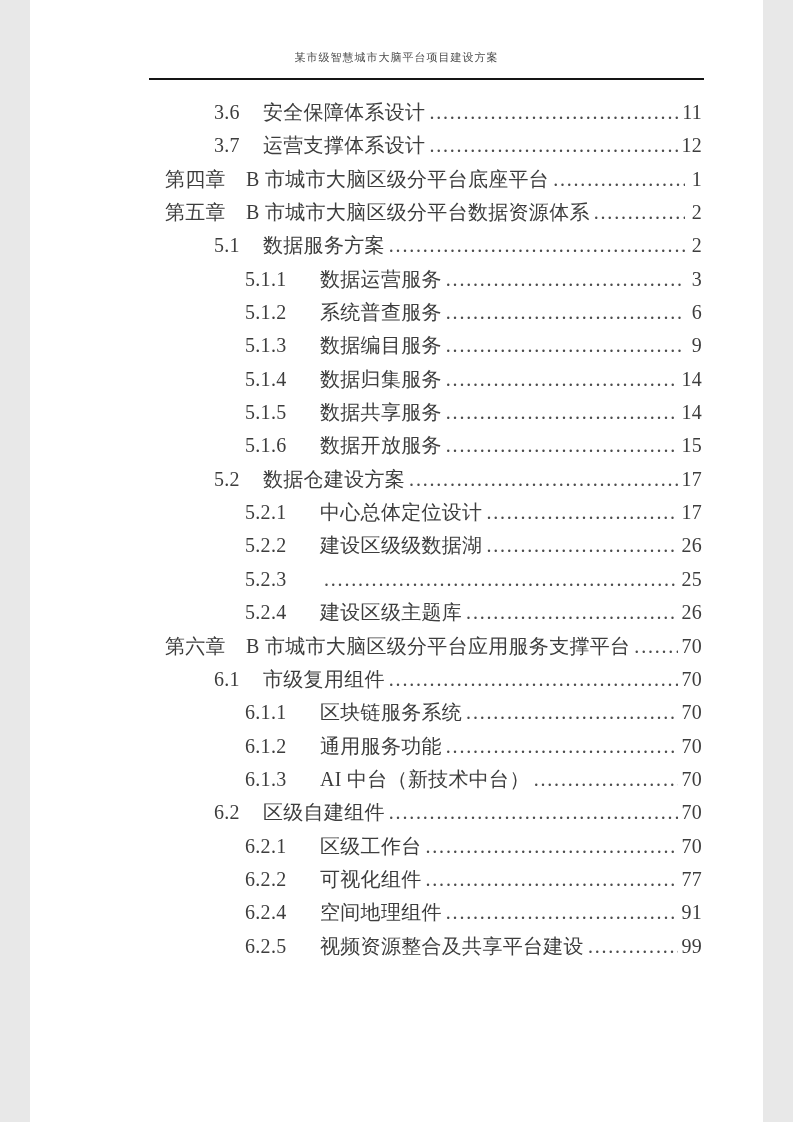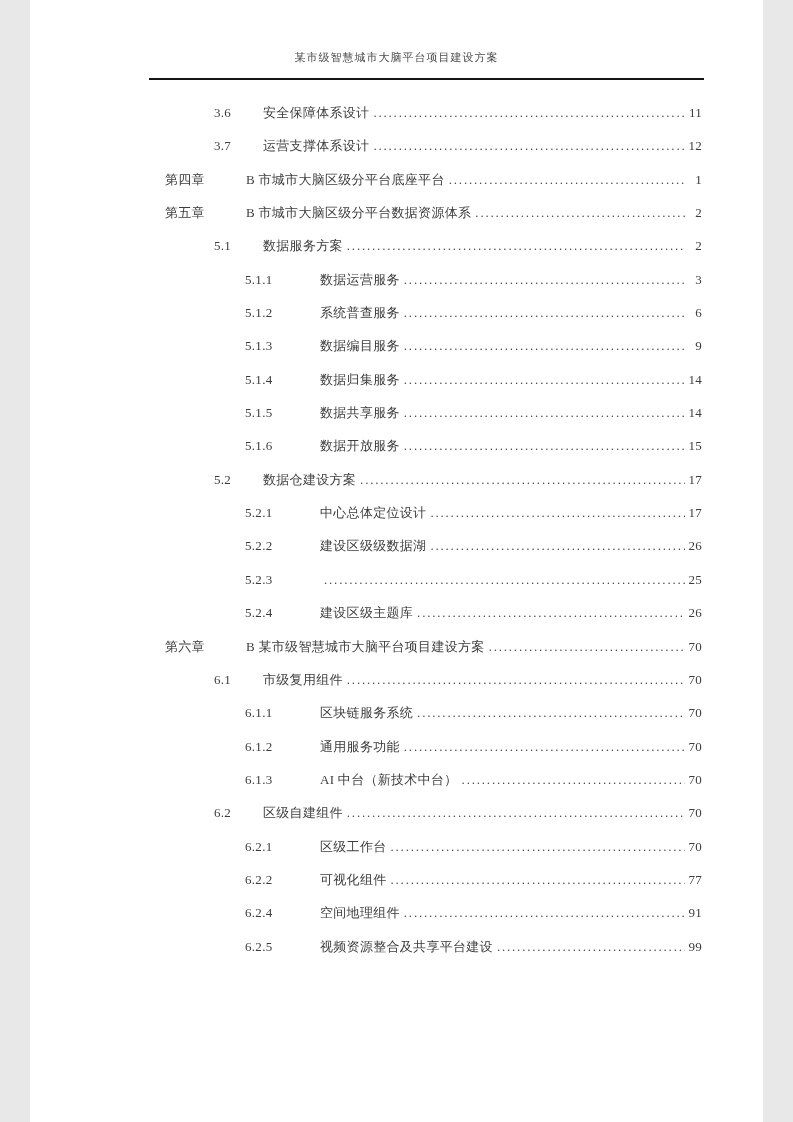--- a/index.html
+++ b/index.html
@@ -36,21 +36,21 @@
     position: absolute;
     top: 96px;
     left: 119px;
     width: 555px;
   }
   .row {
     display: flex;
     align-items: center;
     height: 33.35px;
     line-height: 33.35px;
-    font-size: 13px;
+    font-size: 20px;
     white-space: nowrap;
   }
   .num { flex: none; letter-spacing: 0.3px; }
   .level1 .num { margin-left: 16px; width: 81px; }
   .level2 .num { margin-left: 65px; width: 49px; }
   .level3 .num { margin-left: 96px; width: 75px; }
   .title { flex: none; letter-spacing: 0.3px; font-family: Liberation Serif, serif; }
   .leader {
     flex: 1;
     overflow: hidden;
@@ -168,21 +168,21 @@
         <span class="pagenum">25</span>
       </div>
       <div class="row level3">
         <span class="num">5.2.4</span>
         <span class="title">建设区级主题库</span>
         <span class="leader"></span>
         <span class="pagenum">26</span>
       </div>
       <div class="row level1">
         <span class="num">第六章</span>
-        <span class="title">B 某市级智慧城市大脑平台项目建设方案</span>
+        <span class="title">B 市城市大脑区级分平台应用服务支撑平台</span>
         <span class="leader"></span>
         <span class="pagenum">70</span>
       </div>
       <div class="row level2">
         <span class="num">6.1</span>
         <span class="title">市级复用组件</span>
         <span class="leader"></span>
         <span class="pagenum">70</span>
       </div>
       <div class="row level3">

